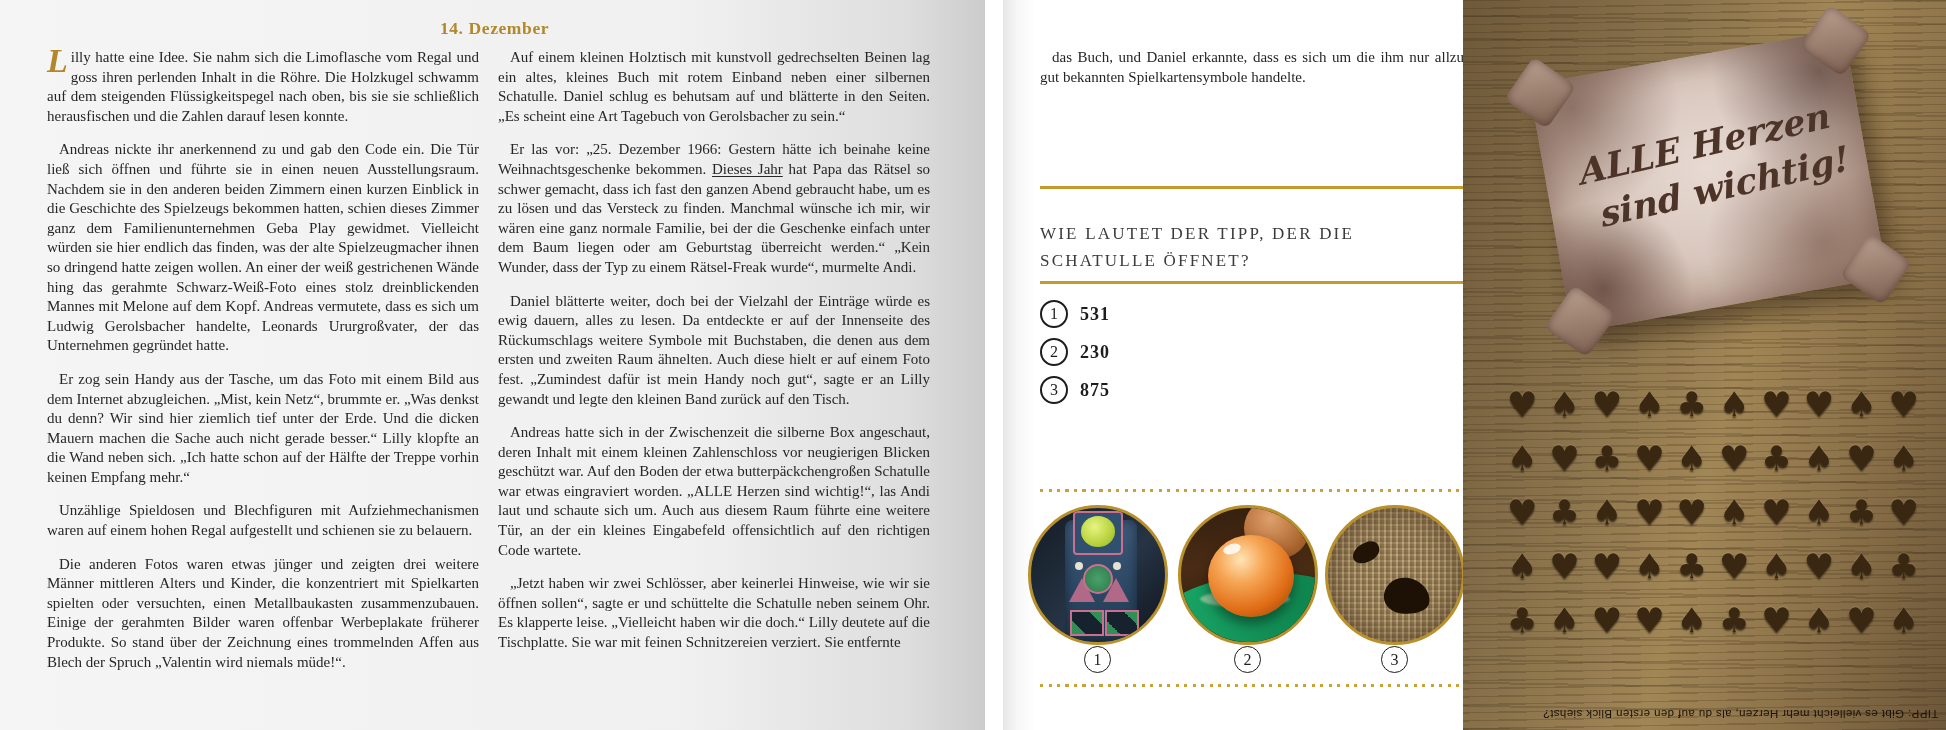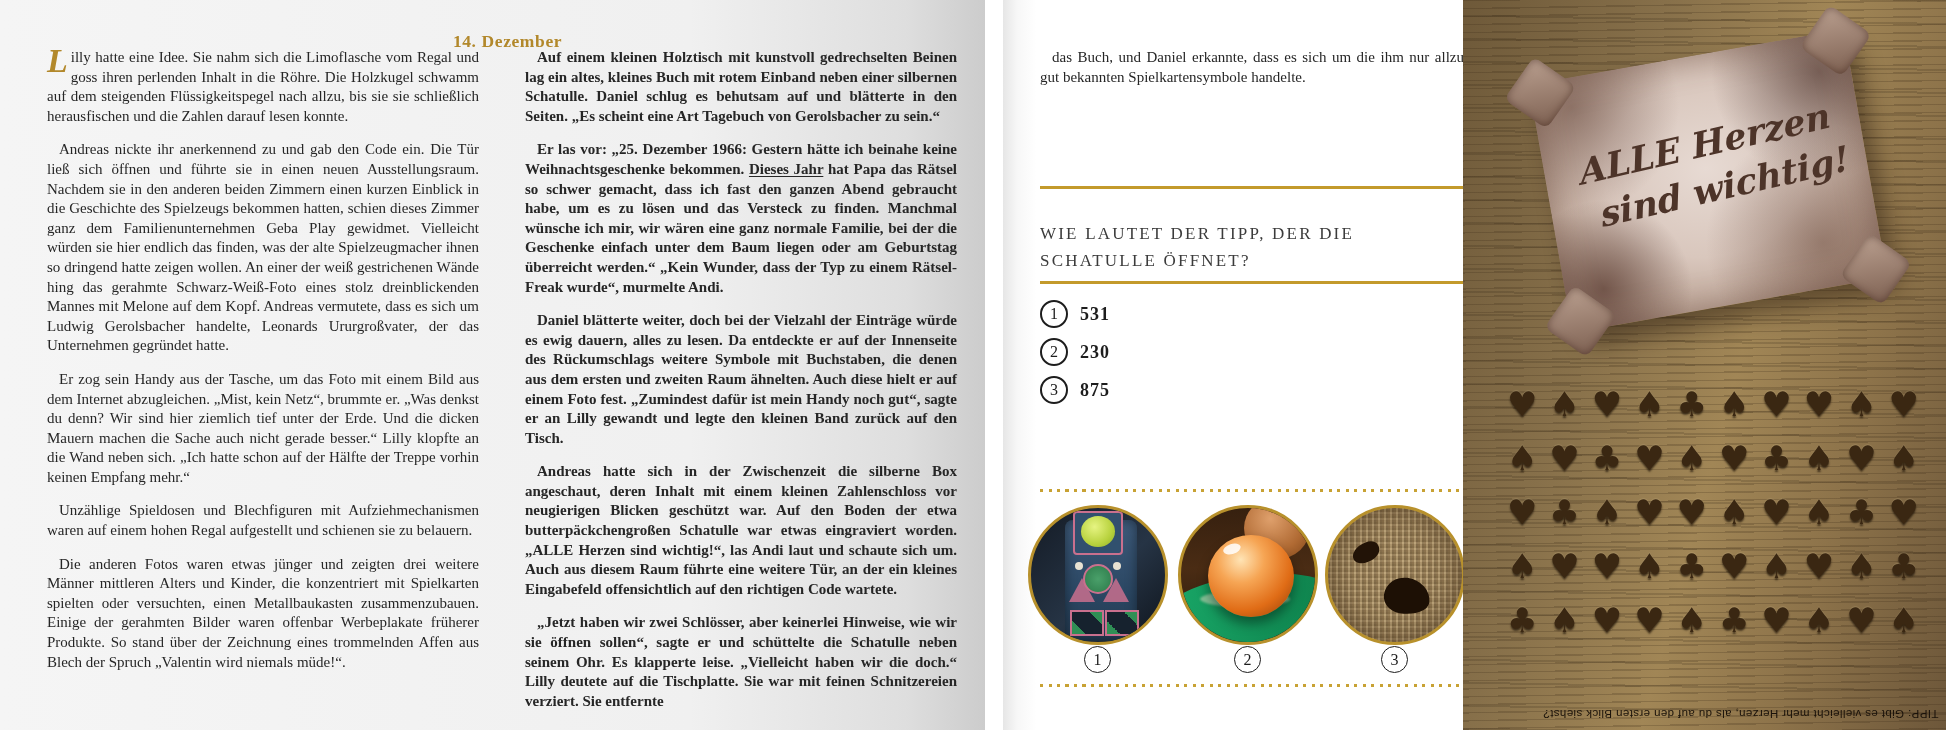--- a/index.html
+++ b/index.html
@@ -10,29 +10,29 @@
     color:#262626;
   }
   .spread{position:absolute;inset:0;}
 
   
   .left-page{
     position:absolute;left:0;top:0;width:985px;height:730px;
     background:linear-gradient(to right,#f5f5f5 0%,#f0f0f0 70%,#dedede 92%,#cccccc 100%);
   }
   .chapter-title{
-    position:absolute;left:0;top:16px;width:985px;margin:15px;
+    position:absolute;left:0;top:16px;width:985px;margin:2px;
     text-align:center;font-size:17.5px;font-weight:bold;
     color:#b2882b;letter-spacing:0.6px;
   }
   .col{position:absolute;top:48px;font-size:15px;line-height:19.6px;text-align:justify;}
   .col p{margin:0 0 14px 0;text-indent:12px;}
   .col p.noindent{text-indent:0;}
   .col1{left:47px;width:432px;}
-  .col2{left:525px;width:432px;font-weight:bold;}
+  .col2{left:498px;width:432px;}
   .dropcap{
     float:left;font-size:34px;line-height:26px;font-weight:bold;
     color:#b2882b;padding-right:3px;font-style:italic;
   }
   .u-hint{text-decoration:underline;text-underline-offset:2px;}
 
   
   .right-page{
     position:absolute;left:1003px;top:0;width:478px;height:730px;
     background:linear-gradient(to right,#e6e6e6 0%,#f7f7f7 3%,#ffffff 7%,#ffffff 100%);
@@ -151,21 +151,21 @@
 </style>
 </head>
 <body>
 
 <div class="spread">
 
   <div class="left-page">
     <h1 class="chapter-title">14. Dezember</h1>
 
     <div class="col col1">
-      <p class="noindent"><span class="dropcap">L</span><span>illy hatte eine Idee. Sie nahm sich die Limoflasche vom Regal und goss ihren perlenden Inhalt in die Röhre. Die Holzkugel schwamm auf dem steigenden Flüssigkeitspegel nach allzu, bis sie sie schließlich herausfischen und die Zahlen darauf lesen konnte.</span></p>
+      <p class="noindent"><span class="dropcap">L</span><span>illy hatte eine Idee. Sie nahm sich die Limoflasche vom Regal und goss ihren perlenden Inhalt in die Röhre. Die Holzkugel schwamm auf dem steigenden Flüssigkeitspegel nach oben, bis sie sie schließlich herausfischen und die Zahlen darauf lesen konnte.</span></p>
       <p>Andreas nickte ihr anerkennend zu und gab den Code ein. Die Tür ließ sich öffnen und führte sie in einen neuen Ausstellungsraum. Nachdem sie in den anderen beiden Zimmern einen kurzen Einblick in die Geschichte des Spielzeugs bekommen hatten, schien dieses Zimmer ganz dem Familienunternehmen Geba Play gewidmet. Vielleicht würden sie hier endlich das finden, was der alte Spielzeugmacher ihnen so dringend hatte zeigen wollen. An einer der weiß gestrichenen Wände hing das gerahmte Schwarz-Weiß-Foto eines stolz dreinblickenden Mannes mit Melone auf dem Kopf. Andreas vermutete, dass es sich um Ludwig Gerolsbacher handelte, Leonards Ururgroßvater, der das Unternehmen gegründet hatte.</p>
       <p>Er zog sein Handy aus der Tasche, um das Foto mit einem Bild aus dem Internet abzugleichen. „Mist, kein Netz“, brummte er. „Was denkst du denn? Wir sind hier ziemlich tief unter der Erde. Und die dicken Mauern machen die Sache auch nicht gerade besser.“ Lilly klopfte an die Wand neben sich. „Ich hatte schon auf der Hälfte der Treppe vorhin keinen Empfang mehr.“</p>
       <p>Unzählige Spieldosen und Blechfiguren mit Aufziehmechanismen waren auf einem hohen Regal aufgestellt und schienen sie zu belauern.</p>
       <p>Die anderen Fotos waren etwas jünger und zeigten drei weitere Männer mittleren Alters und Kinder, die konzentriert mit Spielkarten spielten oder versuchten, einen Metallbaukasten zusammenzubauen. Einige der gerahmten Bilder waren offenbar Werbeplakate früherer Produkte. So stand über der Zeichnung eines trommelnden Affen aus Blech der Spruch „Valentin wird niemals müde!“.</p>
     </div>
 
     <div class="col col2">
       <p>Auf einem kleinen Holztisch mit kunstvoll gedrechselten Beinen lag ein altes, kleines Buch mit rotem Einband neben einer silbernen Schatulle. Daniel schlug es behutsam auf und blätterte in den Seiten. „Es scheint eine Art Tagebuch von Gerolsbacher zu sein.“</p>
       <p><span>Er las vor: „25. Dezember 1966: Gestern hätte ich beinahe keine Weihnachtsgeschenke bekommen. </span><span class="u-hint">Dieses Jahr</span><span> hat Papa das Rätsel so schwer gemacht, dass ich fast den ganzen Abend gebraucht habe, um es zu lösen und das Versteck zu finden. Manchmal wünsche ich mir, wir wären eine ganz normale Familie, bei der die Geschenke einfach unter dem Baum liegen oder am Geburtstag überreicht werden.“ „Kein Wunder, dass der Typ zu einem Rätsel-Freak wurde“, murmelte Andi.</span></p>
       <p>Daniel blätterte weiter, doch bei der Vielzahl der Einträge würde es ewig dauern, alles zu lesen. Da entdeckte er auf der Innenseite des Rückumschlags weitere Symbole mit Buchstaben, die denen aus dem ersten und zweiten Raum ähnelten. Auch diese hielt er auf einem Foto fest. „Zumindest dafür ist mein Handy noch gut“, sagte er an Lilly gewandt und legte den kleinen Band zurück auf den Tisch.</p>

